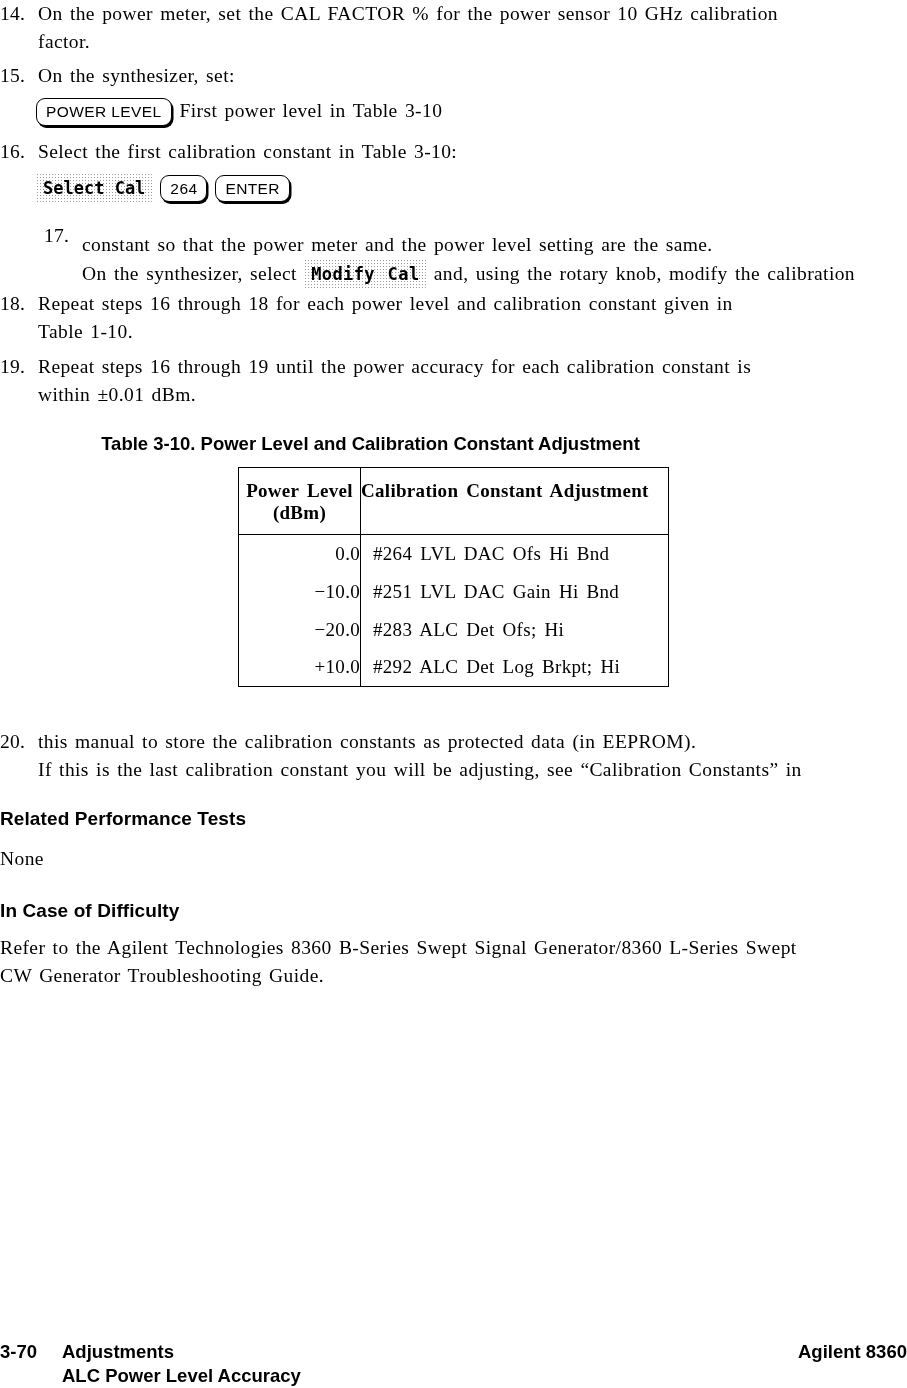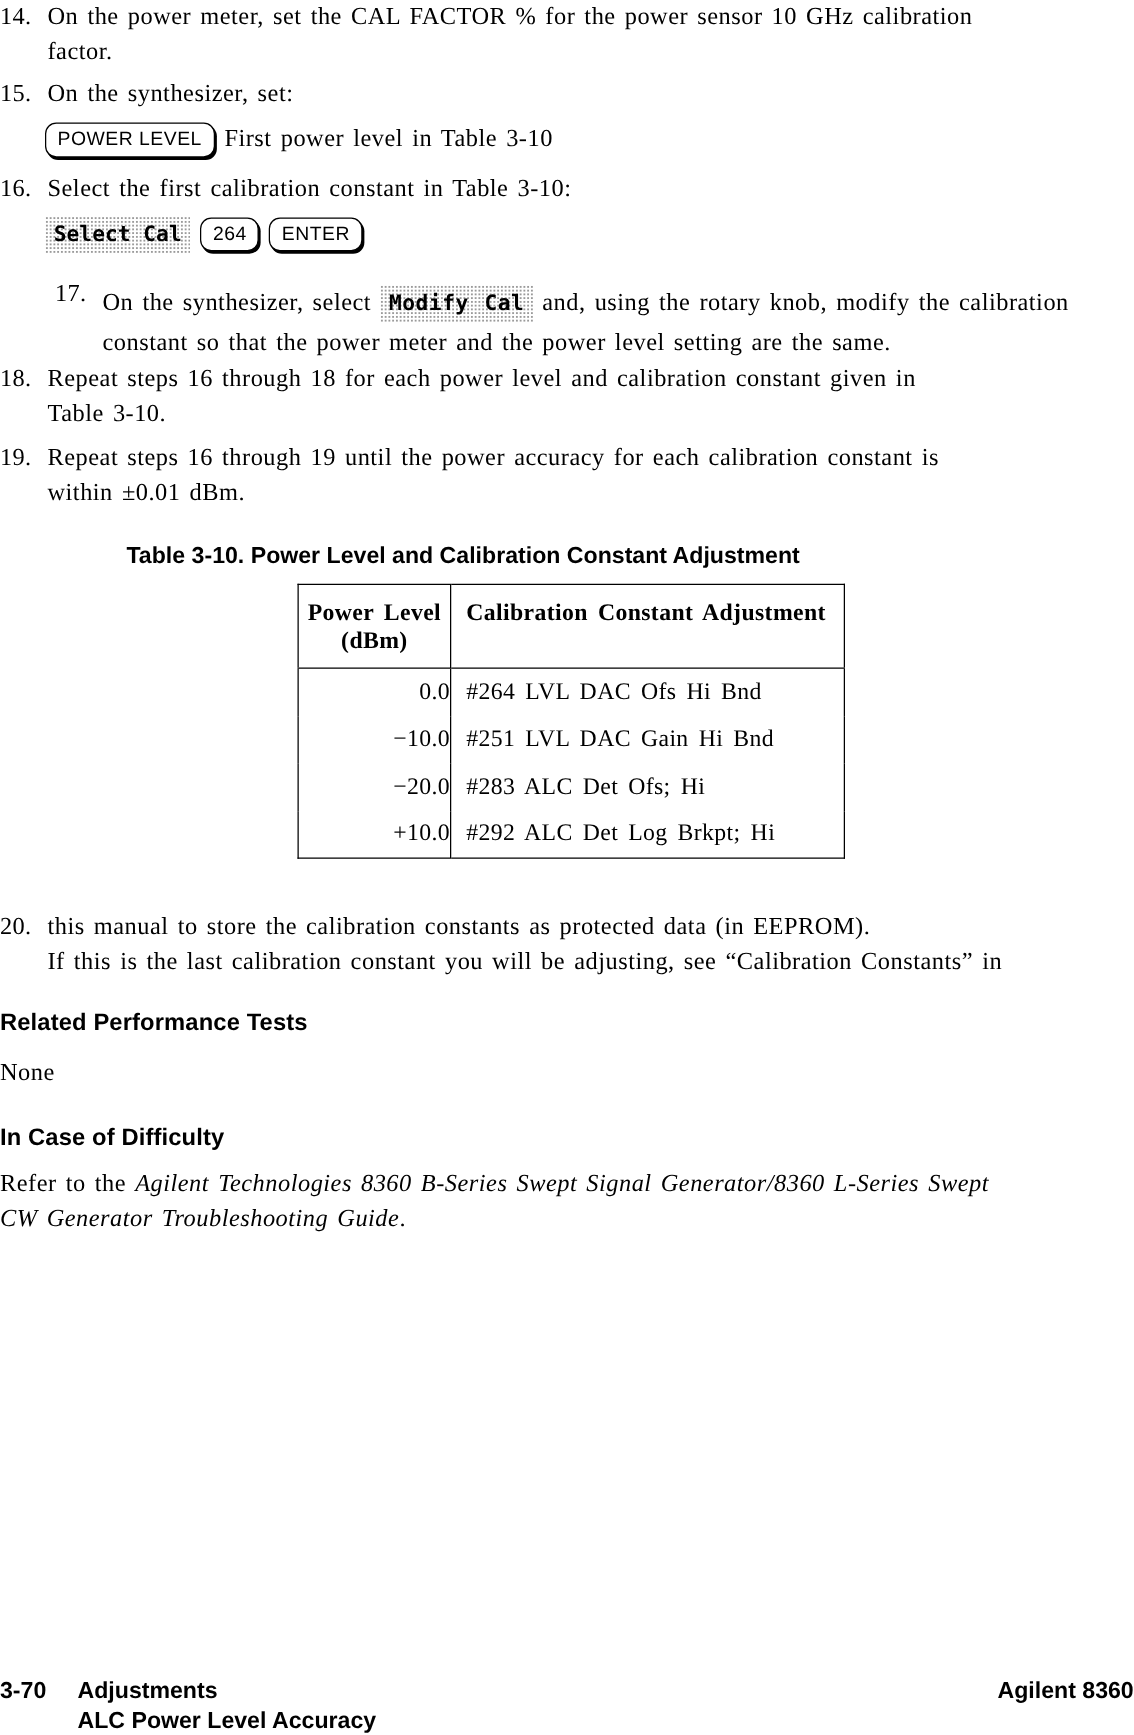--- a/index.html
+++ b/index.html
@@ -80,34 +80,34 @@
   .data-table th, .data-table td {
     font-size: 19px; letter-spacing: 0.3px; word-spacing: 3px;
     white-space: nowrap;
   }
   .data-table th {
     font-weight: bold;
     vertical-align: top;
     padding-top: 12px;
   }
   .data-table th.col-power { width: 122px; text-align: center; padding-bottom: 10px; }
-  .data-table th.col-adj   { width: 308px; text-align: left; padding-left: 12px; padding-right: 14px; border-left: 1.6px solid #000; }
+  .data-table th.col-adj   { width: 308px; text-align: left; padding-right: 14px; border-left: 1.6px solid #000; }
   .data-table thead tr { border-bottom: 1.6px solid #000; }
   .data-table td { height: 38px; }
   .data-table td.c-power { text-align: right; }
   .data-table td.c-adj   { text-align: left; padding-left: 12px; border-left: 1.6px solid #000; }
 
   
   .heading {
     font-family: "Liberation Sans", sans-serif;
     font-weight: bold; font-size: 19px;
     letter-spacing: 0.1px;
   }
   .para .line { white-space: nowrap; }
-  .ital { font-style: italic; }
+  .ital { }
 
   
   .footer {
     display: flex;
     width: 907px;
     font-family: "Liberation Sans", sans-serif;
     font-weight: bold; font-size: 18.5px; line-height: 24px;
   }
   .footer .pgnum { flex: 0 0 62px; }
   .footer .chap  { flex: 1 1 auto; }
@@ -144,30 +144,30 @@
     </div>
   </div>
 
   <div class="abs keyline" style="top:173px">
     <span class="softkey">Select Cal</span><span class="keygap"></span><span class="keycap">264</span><span class="keygap"></span><span class="keycap">ENTER</span>
   </div>
 
   <div class="step abs" style="top:228px">
     <span class="num raised">17.</span>
     <div class="stbody">
+      <div class="line" style="margin-top:3px">constant so that the power meter and the power level setting are the same.</div>
       <div class="line"><span>On the synthesizer, select</span> <span class="softkey">Modify Cal</span> <span>and, using the rotary knob, modify the calibration</span></div>
-      <div class="line" style="margin-top:3px">constant so that the power meter and the power level setting are the same.</div>
     </div>
   </div>
 
   <div class="step abs" style="top:290px">
     <span class="num">18.</span>
     <div class="stbody">
       <div class="line">Repeat steps 16 through 18 for each power level and calibration constant given in</div>
-      <div class="line">Table 3-10.</div>
+      <div class="line">Table 1-10.</div>
     </div>
   </div>
 
   <div class="step abs" style="top:353px">
     <span class="num">19.</span>
     <div class="stbody">
       <div class="line">Repeat steps 16 through 19 until the power accuracy for each calibration constant is</div>
       <div class="line">within ±0.01 dBm.</div>
     </div>
   </div>

